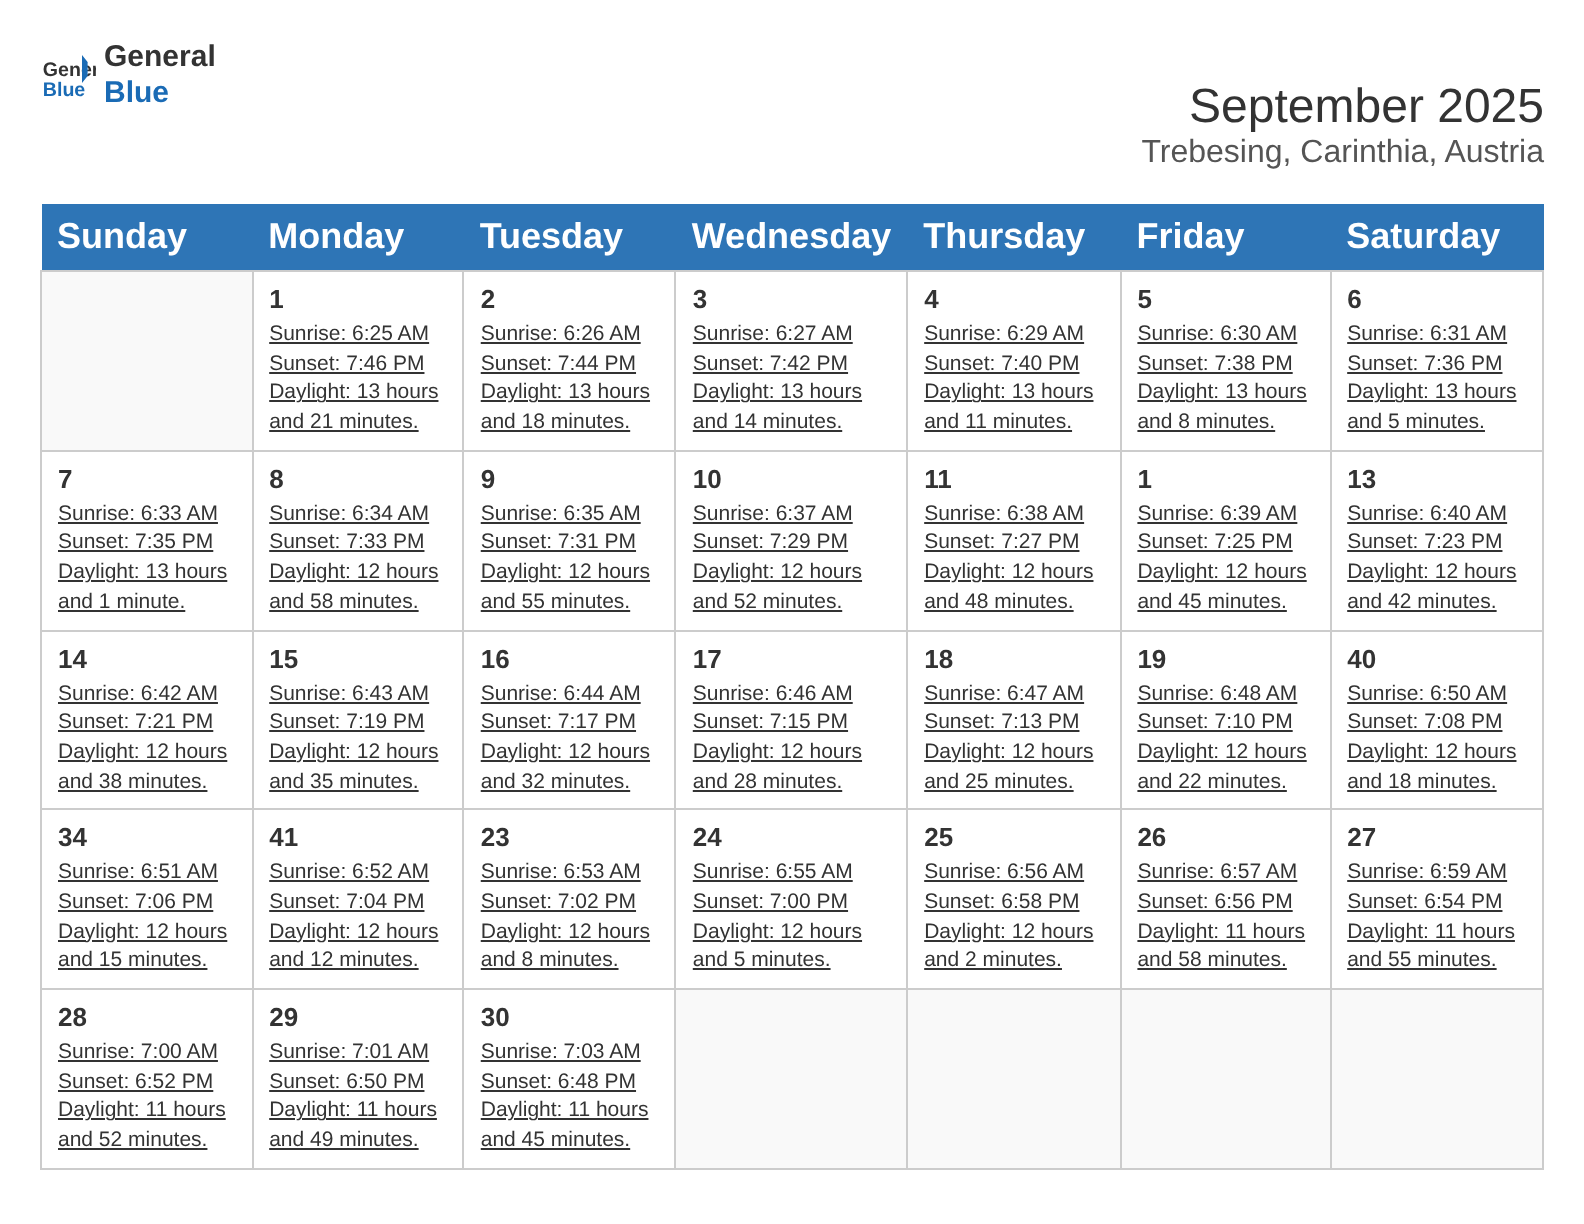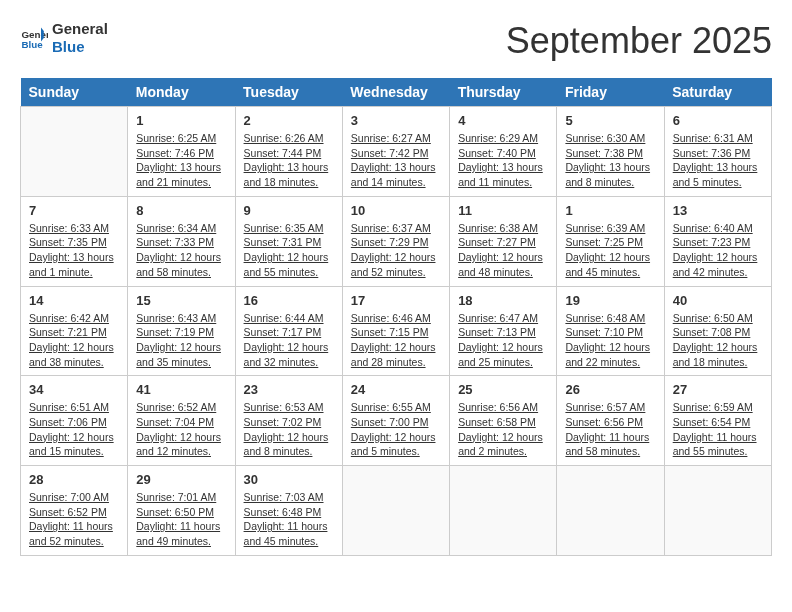--- a/index.html
+++ b/index.html
@@ -22,39 +22,40 @@
       gap: 4px;
     }
     .logo-icon {
       width: 28px;
       height: 28px;
     }
     .title-block {
       text-align: right;
     }
     .month-title {
-      font-size: 36px;
+      font-size: 24px;
       font-weight: normal;
       color: #333;
+      margin-top: 20px;
     }
     .subtitle {
       font-size: 16px;
       color: #555;
     }
     table {
       width: 100%;
       border-collapse: collapse;
       font-size: 11px;
     }
     thead tr th {
       background-color: #2e75b6;
       color: #fff;
       padding: 6px 8px;
       text-align: left;
-      font-size: 14px;
+      font-size: 18px;
       font-weight: bold;
     }
     tbody tr td {
       border: 1px solid #ccc;
       vertical-align: top;
       padding: 6px 8px;
       width: calc(100% / 7);
       min-height: 80px;
     }
     tbody tr td.empty {
@@ -84,20 +85,21 @@
       <text x="2" y="34" font-size="14" font-weight="bold" fill="#1a6bb5">Blue</text>
       <polygon points="30,5 38,15 34,10 34,20 38,15 30,25" fill="#1a6bb5"></polygon>
     </svg>
     <div style="line-height:1.2">
       <div style="font-size:15px;font-weight:bold;color:#333;">General</div>
       <div style="font-size:15px;font-weight:bold;color:#1a6bb5;">Blue</div>
     </div>
   </div>
   <div class="title-block">
     <div class="month-title">September 2025</div>
+    <div class="subtitle">Trebesing, Carinthia, Austria</div>
   </div>
 </div>
 
 <table>
   <thead>
     <tr>
     <th>Sunday</th>
         <th>Monday</th>
         <th>Tuesday</th>
         <th>Wednesday</th>

